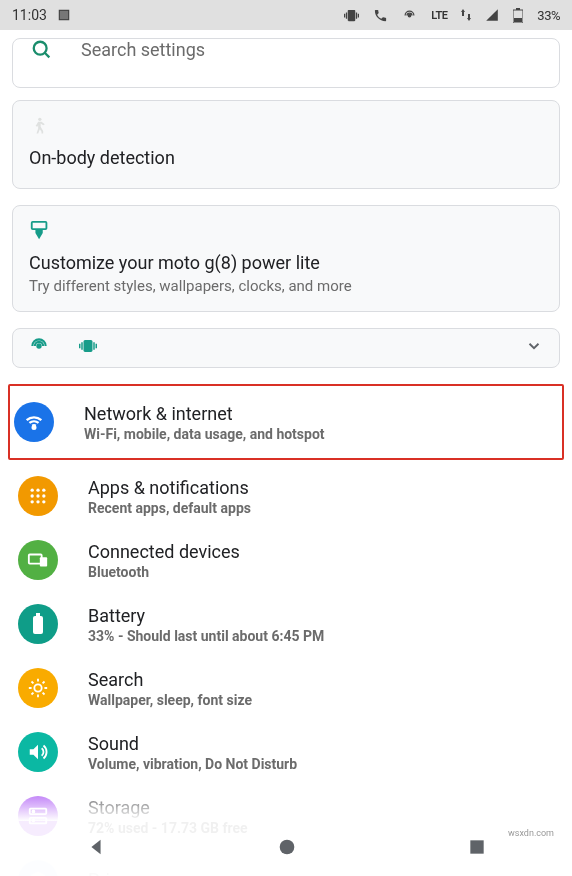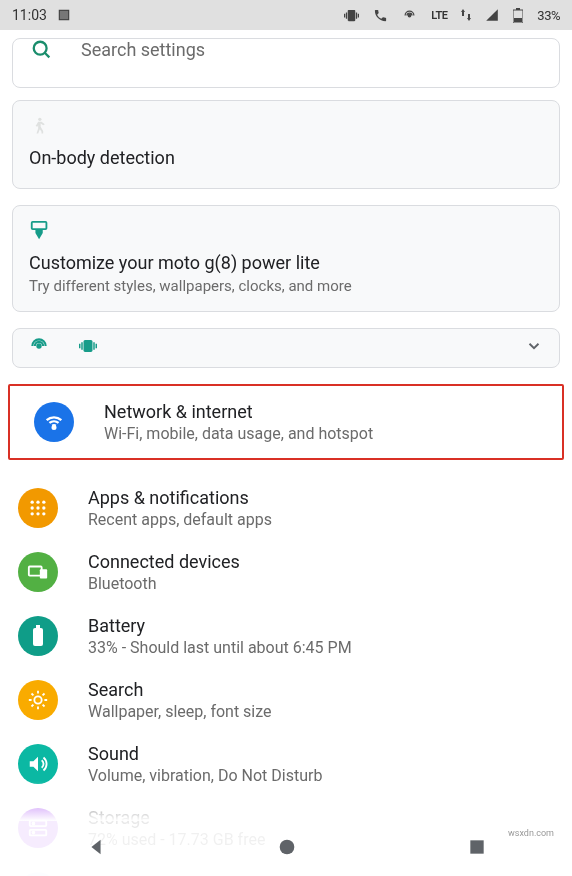--- a/index.html
+++ b/index.html
@@ -71,27 +71,27 @@
   min-height: 64px;
 }
 .item .circle {
   width: 40px; height: 40px; border-radius: 50%;
   display: flex; align-items: center; justify-content: center;
   margin-right: 30px;
   flex-shrink: 0;
   color: #fff;
 }
 .item .text .title { font-size: 18px; color: #202124; margin-bottom: 2px; }
-.item .text .sub { font-size: 16px; color: #6b6b6b; }
+.item .text .sub { font-size: 14px; color: #6b6b6b; font-weight: bold; }
 
 .highlight-box {
   border: 2px solid #d93025;
   border-radius: 2px;
-  padding: 4px 20px;
-  margin: 0 -4px 16px -4px;
+  padding: 4px 0;
+  margin: 0 -4px 4px -4px;
 }
 .highlight-box .item { padding: 8px 4px; }
 
 .c-blue   { background:#1a73e8; }
 .c-green  { background:#52b043; }
 .c-orange { background:#f29900; }
 .c-teal   { background:#0f9d88; }
 .c-orange2{ background:#f9ab00; }
 .c-teal2  { background:#0bb8a3; }
 .c-purple { background:#a142f4; }

